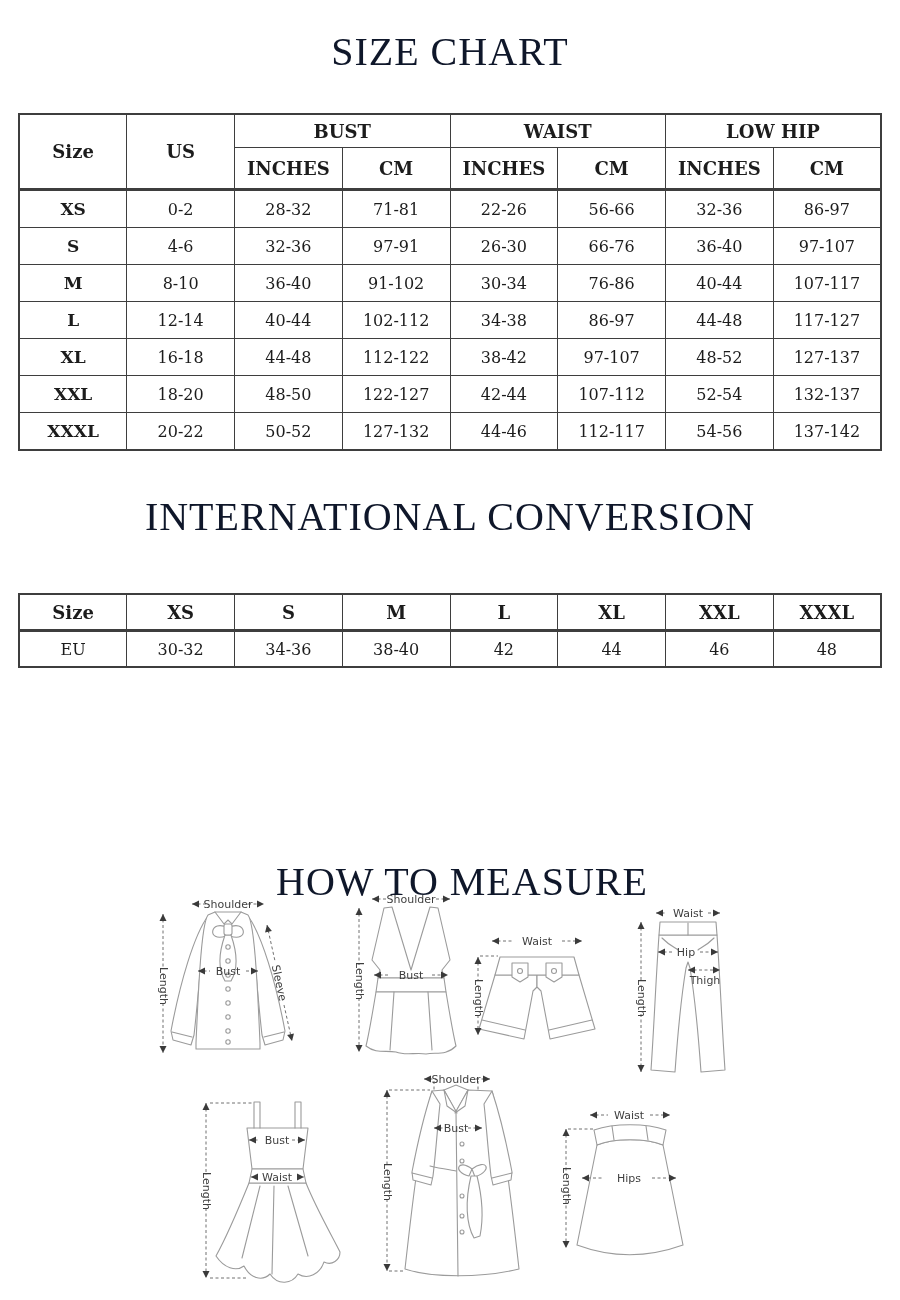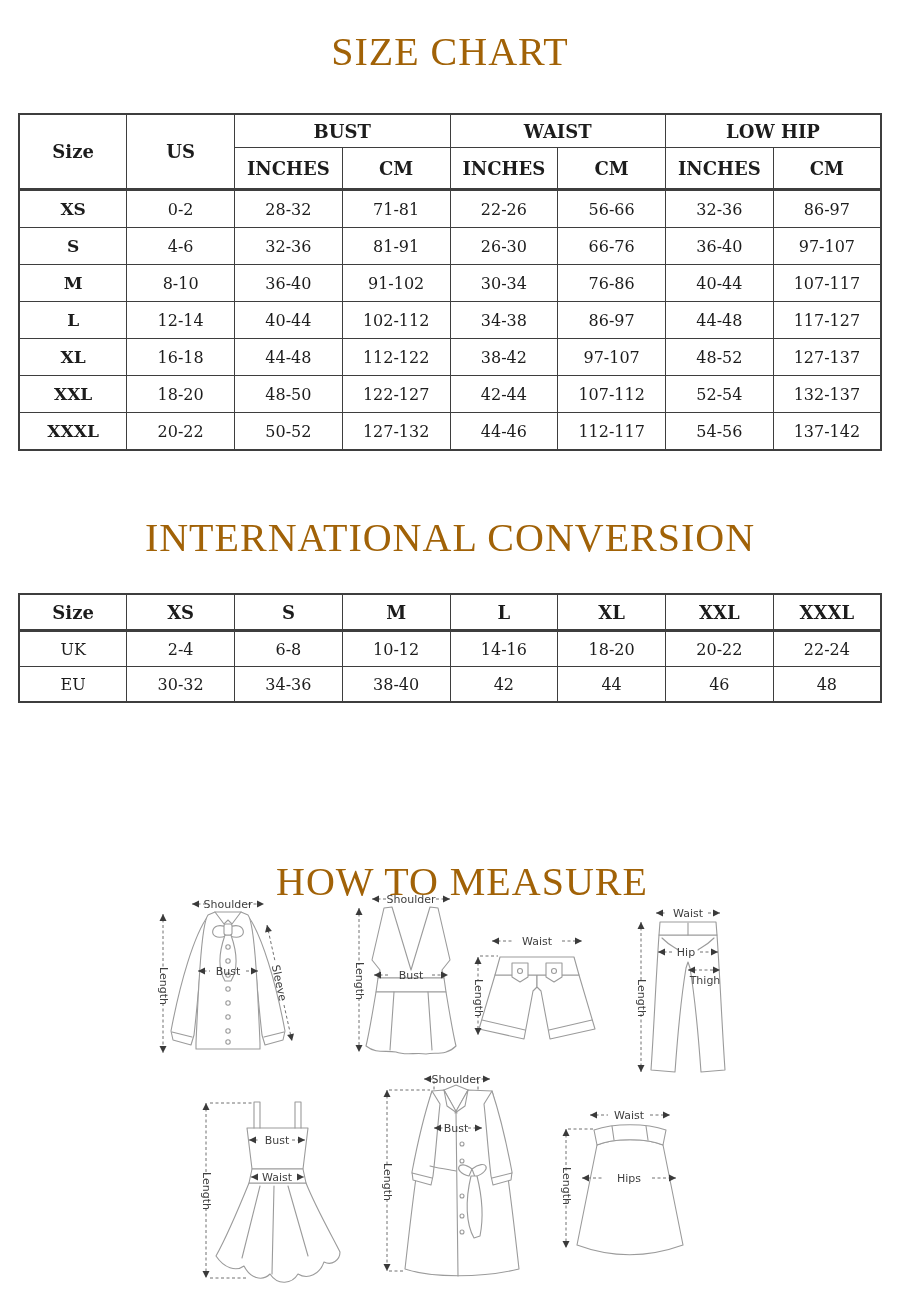--- a/index.html
+++ b/index.html
@@ -1,22 +1,22 @@
 <!DOCTYPE html>
 <html><head>
 <meta charset="utf-8">
 <style>
   html,body{margin:0;padding:0;background:#fff;}
   #page{position:relative;width:900px;height:1300px;background:#fff;overflow:hidden;
         font-family:"DejaVu Serif",serif;color:#1c1c1c;}
   .title{position:absolute;left:0;width:100%;text-align:center;margin:0;
          font-family:"Liberation Serif","DejaVu Serif",serif;font-weight:400;
-         font-size:40px;letter-spacing:1px;color:#a16207;line-height:1;}
+         font-size:40px;letter-spacing:1px;color:#0f172a;line-height:1;}
   #title-size-chart{top:32px;}
-  #title-intl{top:518px;}
+  #title-intl{top:497px;}
   #title-measure{top:862px;padding-left:12px;}
 
   table{position:absolute;border-collapse:collapse;table-layout:fixed;width:864px;left:18px;
         font-family:"DejaVu Serif",serif;}
   th,td{border:1.5px solid #3e3e3e;text-align:center;vertical-align:middle;padding:0;}
   table{border:2px solid #3e3e3e;}
   thead{border-bottom:3px solid #3e3e3e;}
   th{font-weight:700;font-size:18px;}
   td{font-size:16px;font-weight:400;}
   #size-table{top:113px;}
@@ -79,21 +79,21 @@
           <td>71-81</td>
           <td>22-26</td>
           <td>56-66</td>
           <td>32-36</td>
           <td>86-97</td>
         </tr>
         <tr>
           <td class="rowhead">S</td>
           <td>4-6</td>
           <td>32-36</td>
-          <td>81-91</td>
+          <td>97-91</td>
           <td>26-30</td>
           <td>66-76</td>
           <td>36-40</td>
           <td>97-107</td>
         </tr>
         <tr>
           <td class="rowhead">M</td>
           <td>8-10</td>
           <td>36-40</td>
           <td>91-102</td>
@@ -164,30 +164,20 @@
         <th>XS</th>
         <th>S</th>
         <th>M</th>
         <th>L</th>
         <th>XL</th>
         <th>XXL</th>
         <th>XXXL</th>
       </tr>
     </thead>
     <tbody id="intl-table-body">
-        <tr>
-          <td class="rowhead">UK</td>
-          <td>2-4</td>
-          <td>6-8</td>
-          <td>10-12</td>
-          <td>14-16</td>
-          <td>18-20</td>
-          <td>20-22</td>
-          <td>22-24</td>
-        </tr>
         <tr>
           <td class="rowhead">EU</td>
           <td>30-32</td>
           <td>34-36</td>
           <td>38-40</td>
           <td>42</td>
           <td>44</td>
           <td>46</td>
           <td>48</td>
         </tr>

